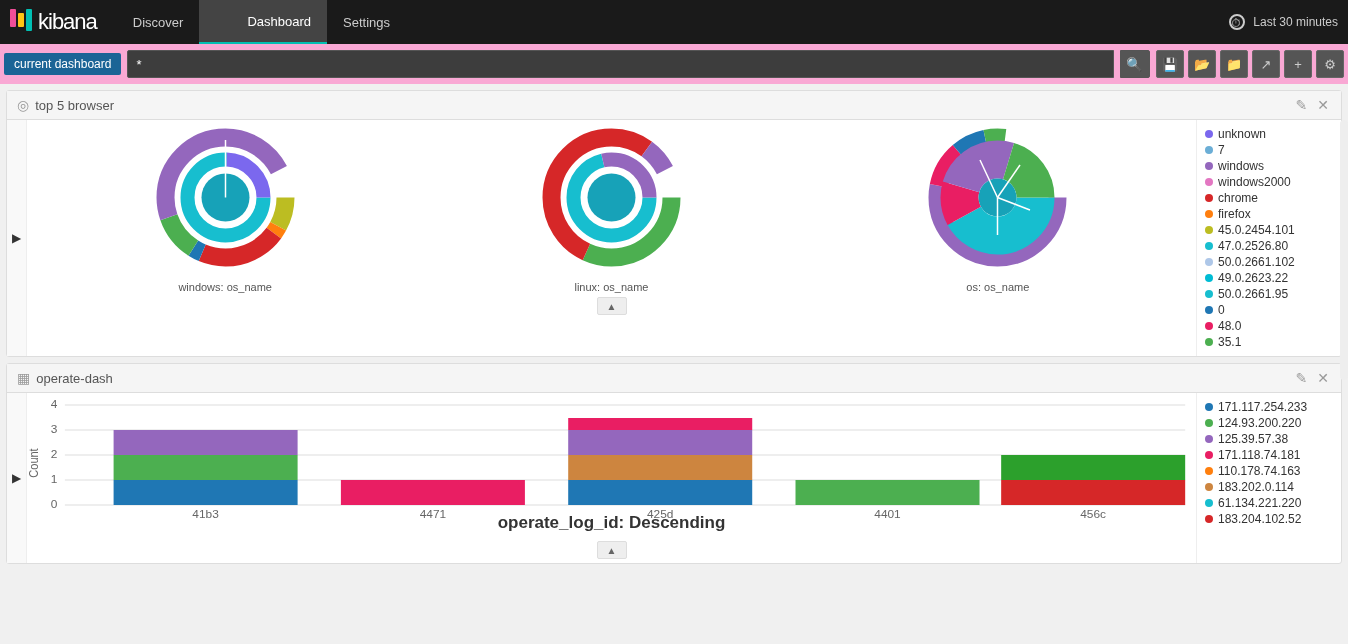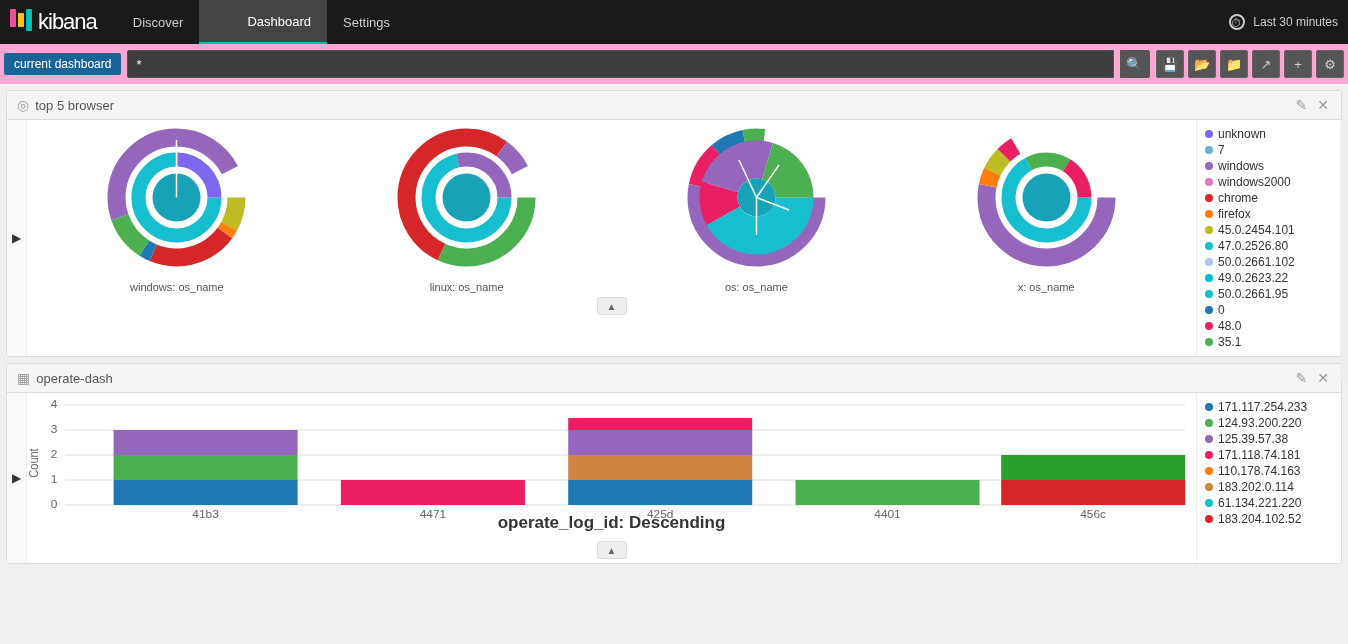--- a/index.html
+++ b/index.html
@@ -147,33 +147,20 @@
 
             <circle cx="77.5" cy="77.5" r="19" fill="#17a2b8"></circle>
             <line x1="77.5" y1="77.5" x2="60" y2="40" stroke="white" stroke-width="1.5"></line>
             <line x1="77.5" y1="77.5" x2="100" y2="45" stroke="white" stroke-width="1.5"></line>
             <line x1="77.5" y1="77.5" x2="110" y2="90" stroke="white" stroke-width="1.5"></line>
             <line x1="77.5" y1="77.5" x2="77.5" y2="115" stroke="white" stroke-width="1.5"></line>
           </svg>
           <span class="donut-label">os: os_name</span>
         </div>
 
-        <div class="donut-wrapper">
-          <svg width="155" height="155" viewBox="0 0 155 155" class="donut-svg">
-            <circle cx="77.5" cy="77.5" r="60" fill="none" stroke="#9467bd" stroke-width="18" stroke-dasharray="200 348" stroke-dashoffset="0"></circle>
-            <circle cx="77.5" cy="77.5" r="60" fill="none" stroke="#ff7f0e" stroke-width="18" stroke-dasharray="15 348" stroke-dashoffset="-200"></circle>
-            <circle cx="77.5" cy="77.5" r="60" fill="none" stroke="#bcbd22" stroke-width="18" stroke-dasharray="20 348" stroke-dashoffset="-215"></circle>
-            <circle cx="77.5" cy="77.5" r="60" fill="none" stroke="#e91e63" stroke-width="18" stroke-dasharray="15 348" stroke-dashoffset="-235"></circle>
-            <circle cx="77.5" cy="77.5" r="38" fill="none" stroke="#17becf" stroke-width="14" stroke-dasharray="160 239" stroke-dashoffset="0"></circle>
-            <circle cx="77.5" cy="77.5" r="38" fill="none" stroke="#4caf50" stroke-width="14" stroke-dasharray="40 239" stroke-dashoffset="-160"></circle>
-            <circle cx="77.5" cy="77.5" r="38" fill="none" stroke="#e91e63" stroke-width="14" stroke-dasharray="39 239" stroke-dashoffset="-200"></circle>
-            <circle cx="77.5" cy="77.5" r="24" fill="#17a2b8"></circle>
-          </svg>
-          <span class="donut-label">x: os_name</span>
-        </div>
 
 
       </div>
 
       <div class="chart-up-btn">
         <button class="up-btn">▲</button>
       </div>
     </div>
 
     <div class="legend-panel">

